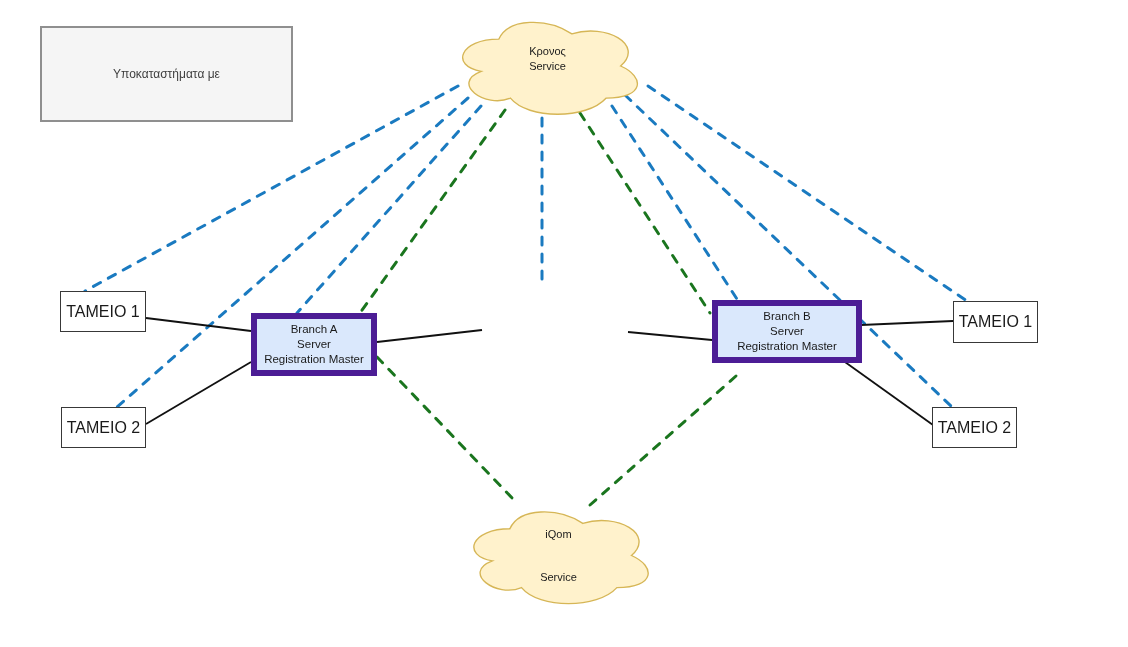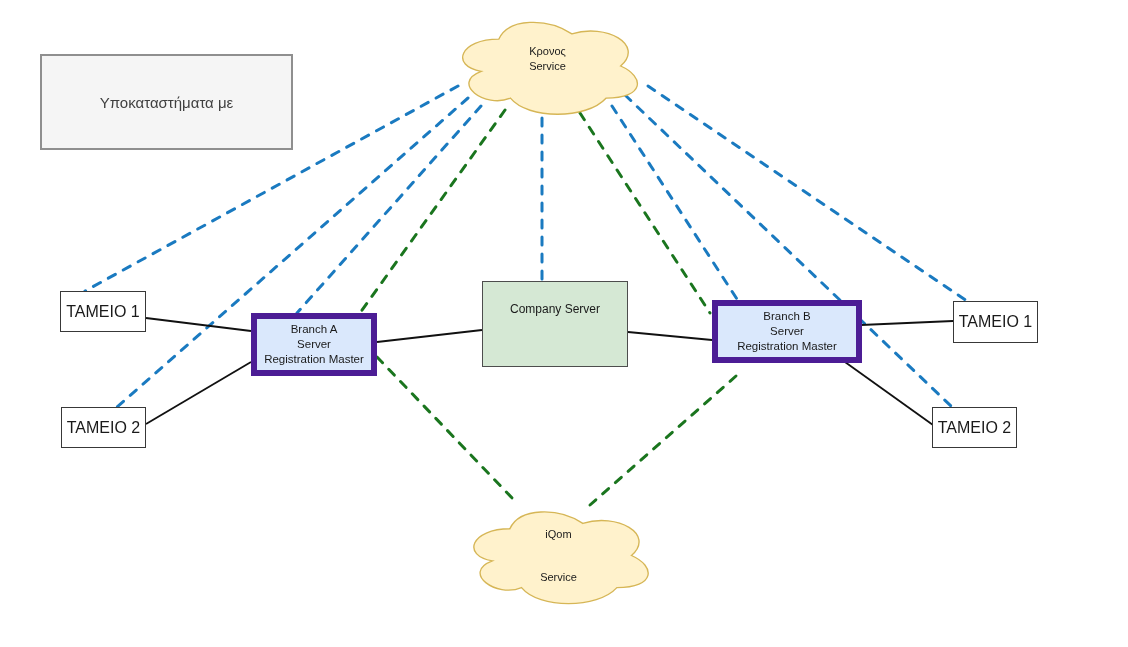--- a/index.html
+++ b/index.html
@@ -7,21 +7,21 @@
     position:relative;width:1128px;height:647px;background:#ffffff;
     font-family:"Liberation Sans", sans-serif;overflow:hidden;
   }
   .edge-layer{position:absolute;left:0;top:0;width:1128px;height:647px;z-index:1;}
   .node{
     position:absolute;box-sizing:border-box;display:flex;align-items:center;justify-content:center;
     text-align:center;color:#1a1a1a;z-index:2;
   }
   .title-box{
     left:40px;top:26px;width:253px;height:96px;background:#f5f5f5;border:2px solid #8f8f8f;
-    font-size:15px;color:#3f3f3f;line-height:1.4;flex-direction:column;margin-top:28px;
+    font-size:12px;color:#3f3f3f;line-height:1.4;flex-direction:column;
   }
   .tameio{background:#ffffff;border:1px solid #383838;font-size:16px;}
   .tameio1-left{left:60px;top:291px;width:86px;height:41px;}
   .tameio2-left{left:61px;top:407px;width:85px;height:41px;}
   .tameio1-right{left:953px;top:301px;width:85px;height:42px;}
   .tameio2-right{left:932px;top:407px;width:85px;height:41px;}
   .branch{
     background:#dae8fc;border:6px solid #4c1d95;font-size:11.5px;line-height:1.3;flex-direction:column;
   }
   .branch-a{left:251px;top:313px;width:126px;height:63px;}
@@ -78,23 +78,20 @@
   </div>
 
   <svg class="cloud-svg cloud-iqom-svg" width="195" height="107" viewBox="0 0 200 110" xmlns="http://www.w3.org/2000/svg">
     <path d="M 50,27.5 C 10,27.5 0,55 32,60.5 C 0,72.6 36,99 62,88 C 80,110 140,110 160,88 C 200,88 200,66 175,55 C 200,33 160,11 125,22 C 100,5.5 60,5.5 50,27.5 Z" fill="#fff2cc" stroke="#d6b656" stroke-width="1.4"></path>
   </svg>
   <div class="cloud-label cloud-iqom-label">
     <span>iQom</span>
     <span>Service</span>
   </div>
 
-  <div class="node company">
-    <span>Company Server</span>
-  </div>
 
   <div class="node branch branch-a">
     <span>Branch A</span>
     <span>Server</span>
     <span>Registration Master</span>
   </div>
 
   <div class="node branch branch-b">
     <span>Branch B</span>
     <span>Server</span>

